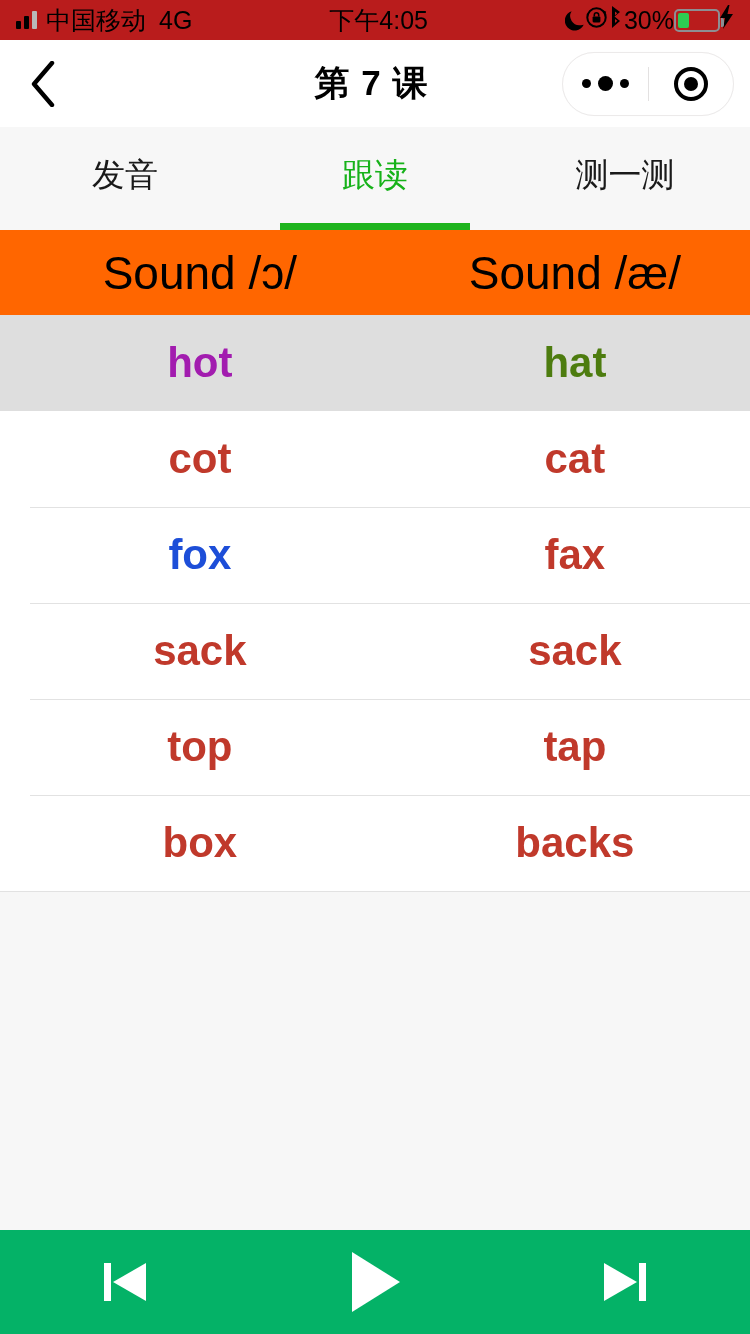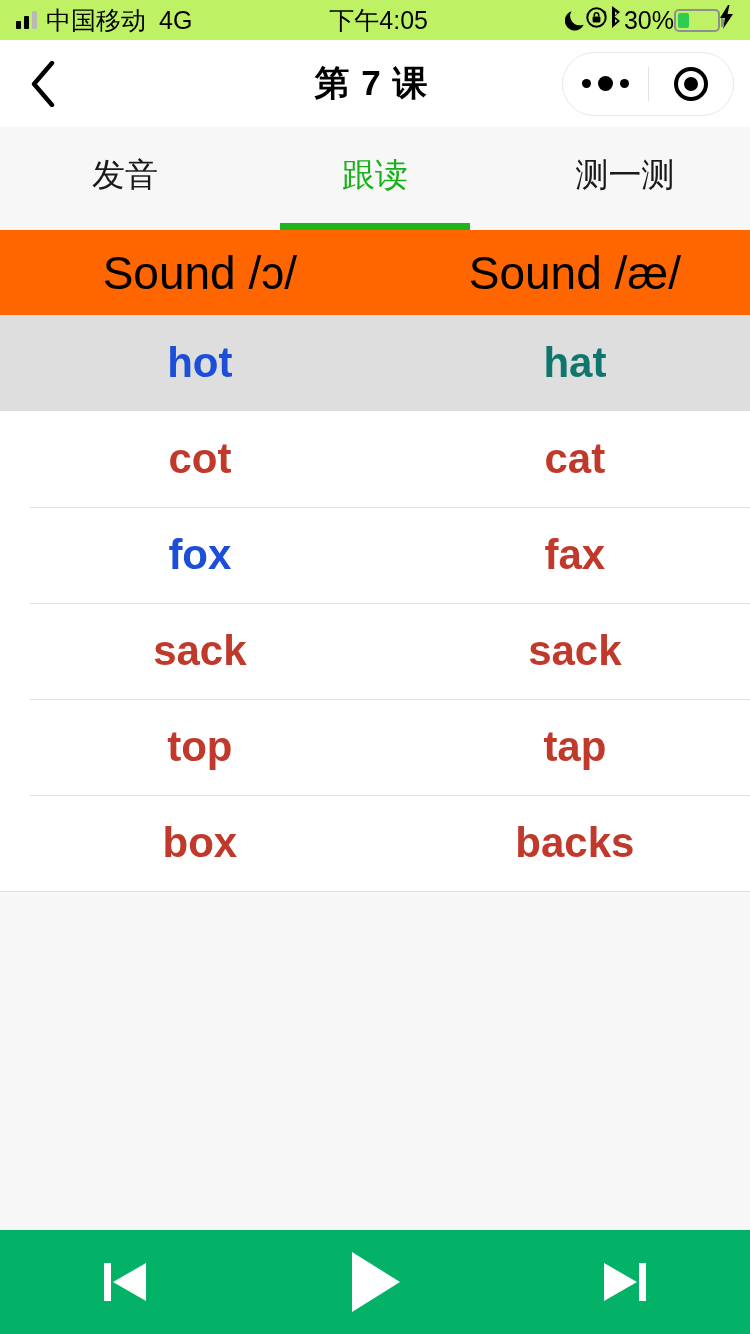--- a/index.html
+++ b/index.html
@@ -8,21 +8,21 @@
     font-family:"Liberation Sans","DejaVu Sans",sans-serif;
     background:#ffffff;
     -webkit-font-smoothing:antialiased;
     overflow:hidden;
   }
   .phone { position:relative; width:750px; height:1334px; background:#fff; }
 
   
   .statusbar{
     height:40px; display:flex; align-items:center;
-    padding:4px 16px; background:#bef264; color:#000;
+    padding:4px 16px; background:#b91c1c; color:#000;
     font-size:25px; letter-spacing:0px;
   }
   .sb-left{ display:flex; align-items:center; gap:9px; flex:0 0 auto; }
   .sb-center{ flex:1; text-align:center; font-size:25px; font-weight:400; }
   .sb-right{ display:flex; align-items:center; flex:0 0 auto; }
   .bars{ display:flex; align-items:flex-end; gap:3px; height:18px; }
   .bars i{ display:block; width:5px; background:#000; border-radius:1px; }
   .bars i:nth-child(1){ height:8px; }
   .bars i:nth-child(2){ height:13px; }
   .bars i:nth-child(3){ height:18px; background:#b9b9b9; }
@@ -227,24 +227,24 @@
     <div class="sound-head" style="background: rgb(255, 102, 0);">
       <div class="cell col-a">Sound /ɔ/</div>
       <div class="cell col-b">Sound /æ/</div>
     </div>
 
     <div class="word-list">
 
       <div class="word-row first selected" style="background: rgb(222, 222, 222);">
 
         <div class="cell col-a">
-          <span class="word" style="color: #1d4ed8;">hot</span>
-        </div>
-        <div class="cell col-b">
-          <span class="word" style="color: #0f766e;">hat</span>
+          <span class="word" style="color: #a21caf;">hot</span>
+        </div>
+        <div class="cell col-b">
+          <span class="word" style="color: #4d7c0f;">hat</span>
         </div>
       </div>
 
       <div class="word-row">
 
         <div class="cell col-a">
           <span class="word" style="color: rgb(192, 57, 43);">cot</span>
         </div>
         <div class="cell col-b">
           <span class="word" style="color: rgb(192, 57, 43);">cat</span>

